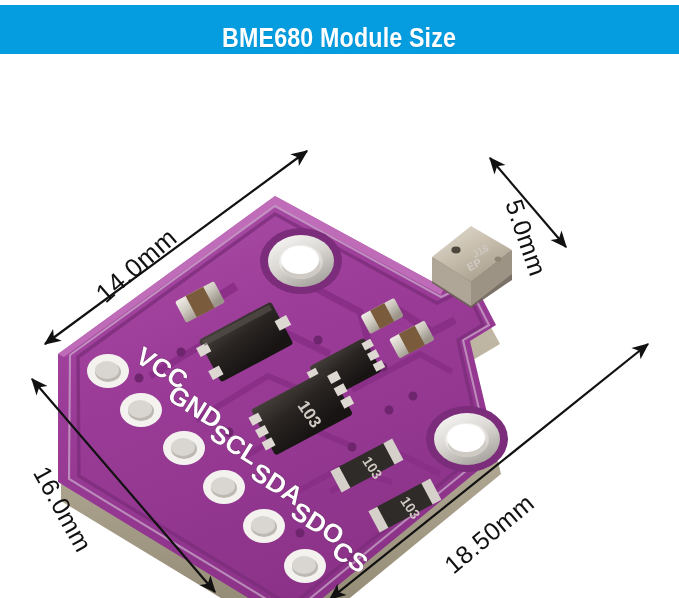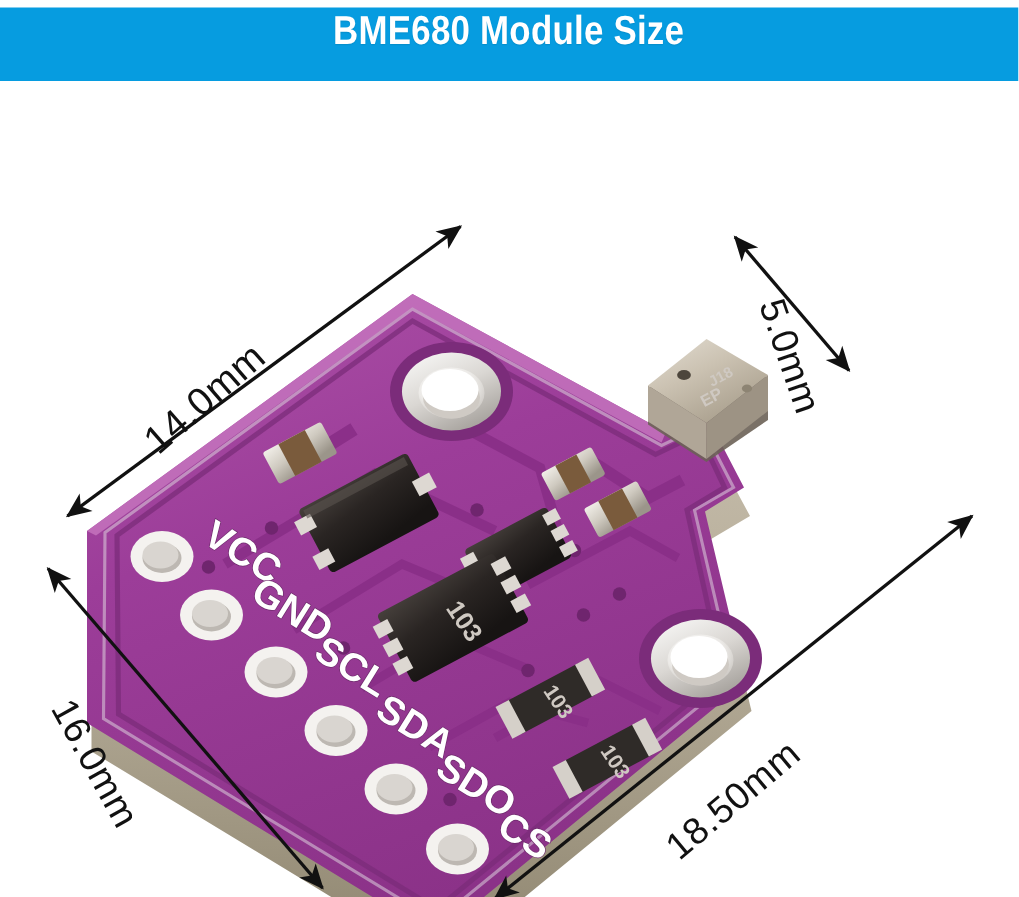--- a/index.html
+++ b/index.html
@@ -23,21 +23,21 @@
 
   
   #banner {
     position: absolute;
     left: 0;
     top: 5px;
     width: 679px;
     height: 49px;
     background: #069ce0;
     display: flex;
-    align-items: flex-start;
+    align-items: flex-end;
     justify-content: center;
   }
   #banner-title {
     color: #ffffff;
     font-family: "Liberation Sans Narrow", "Liberation Sans", sans-serif;
     font-size: 27px;
     font-weight: bold;
     letter-spacing: 0.2px;
     transform: scaleX(0.86);
     transform-origin: center;

